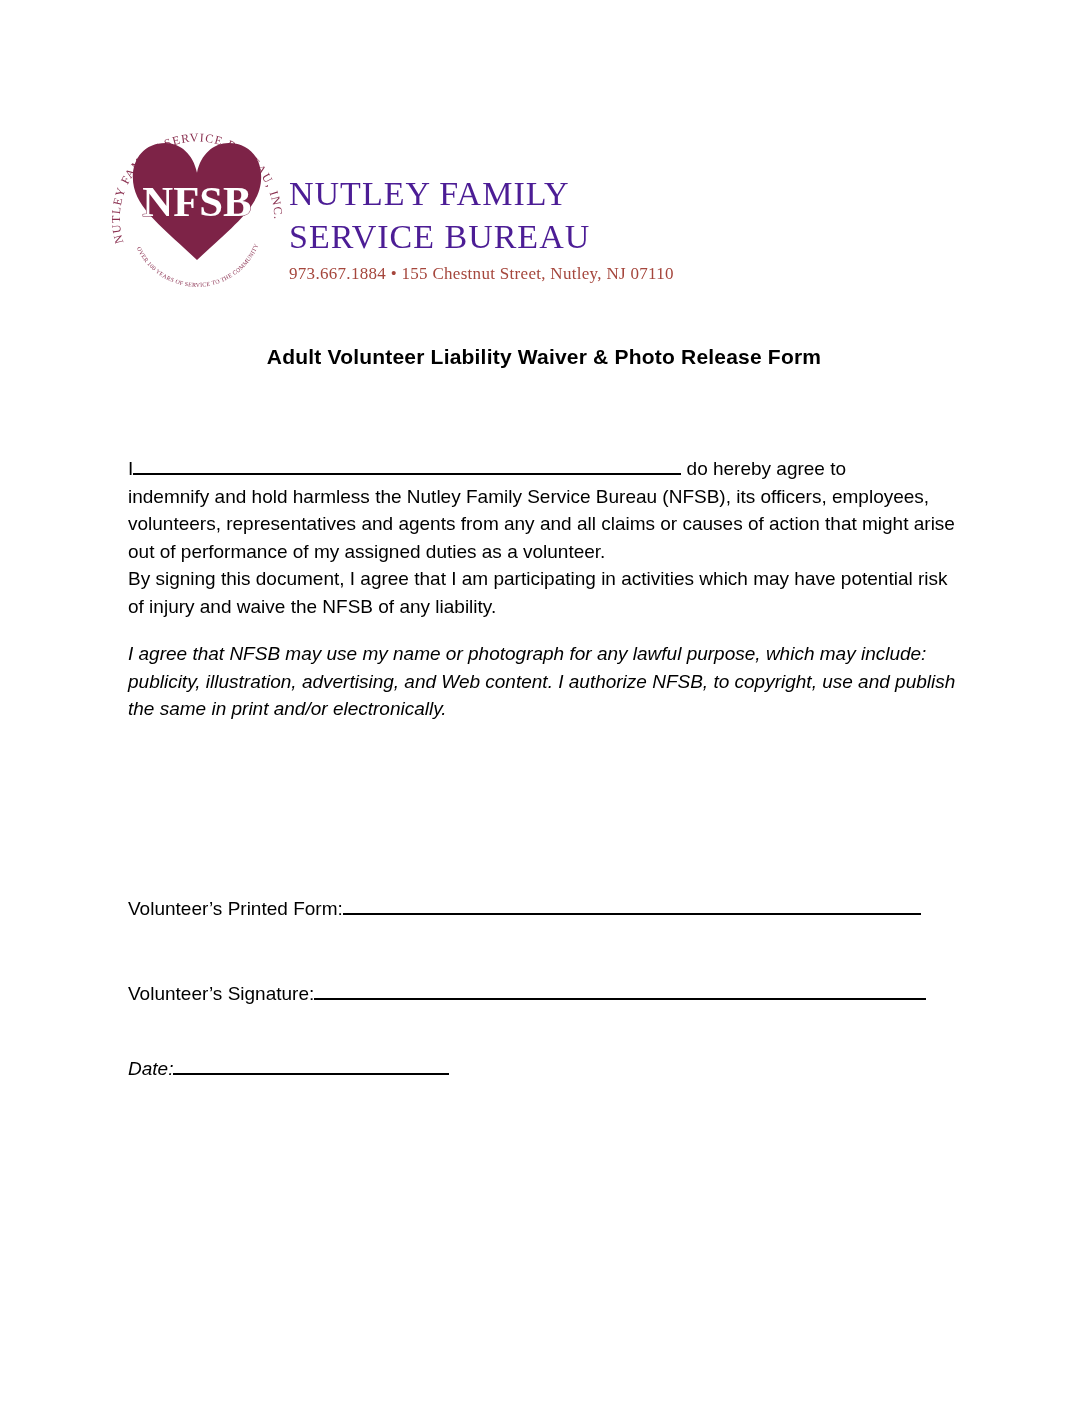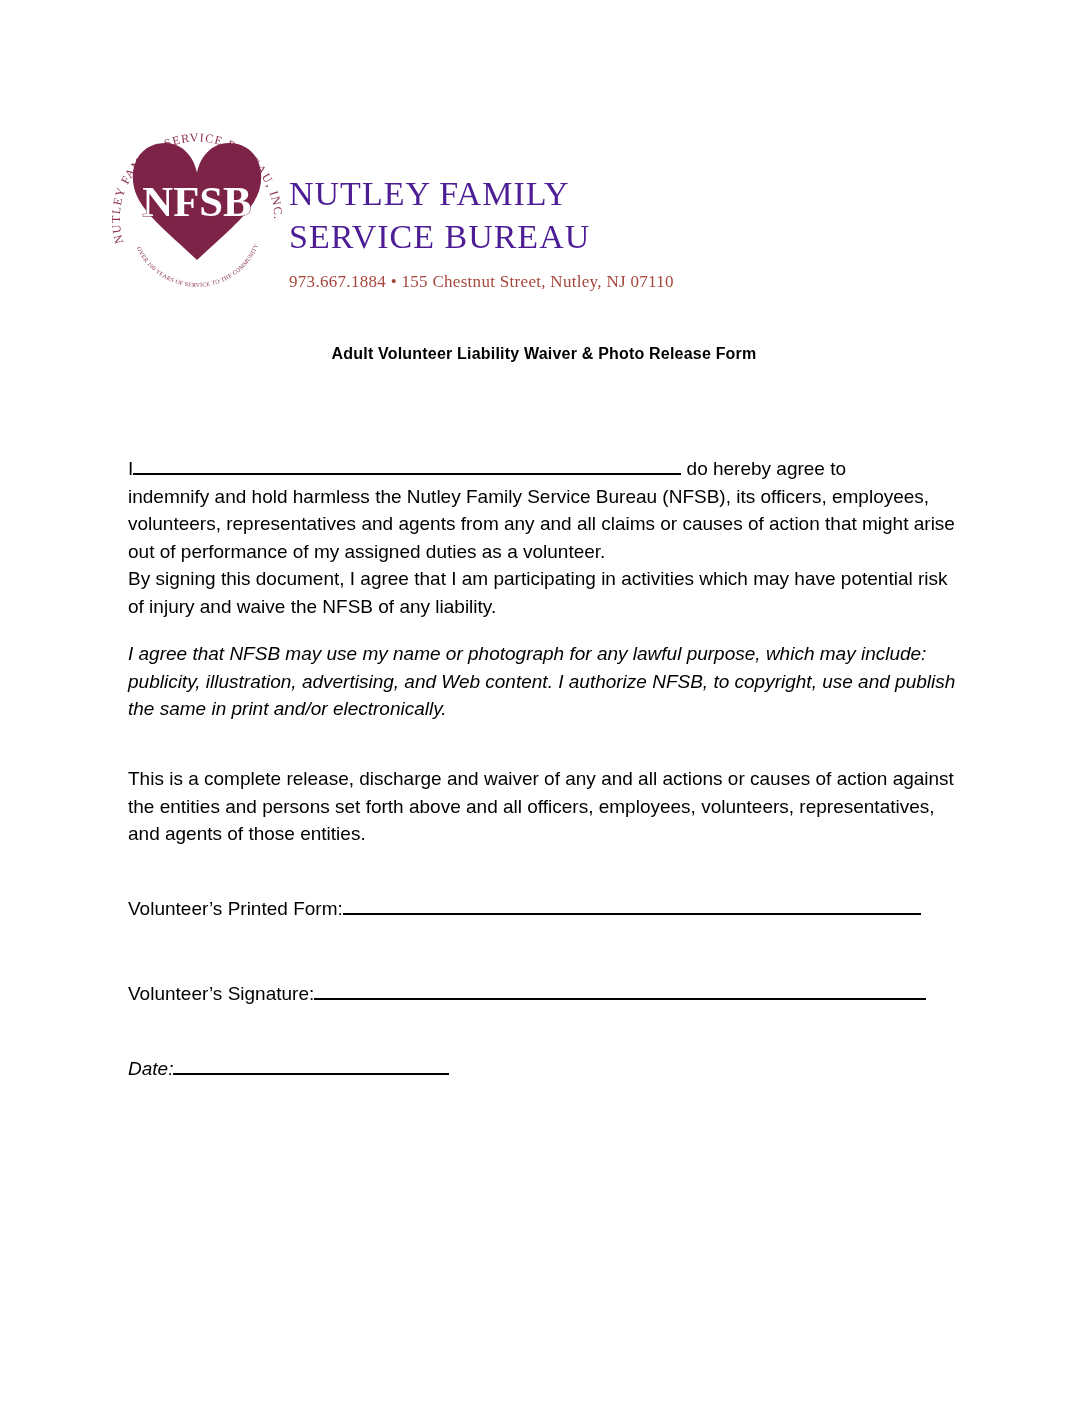--- a/index.html
+++ b/index.html
@@ -14,30 +14,30 @@
   }
   
   .logo-svg{position:absolute;left:104px;top:104px;width:186px;height:194px;}
   .brand{position:absolute;left:289px;top:172px;}
   .brand-name{
     font-family:"Liberation Serif", serif;
     font-size:34px;line-height:43px;letter-spacing:1px;
     color:#4c1d95;font-weight:400;
   }
   .brand-contact{
-    margin-top:14px;
+    margin-top:6px;
     font-family:"Liberation Serif", serif;
     font-size:17px;letter-spacing:0.3px;
     color:#a5463c;font-weight:500;
   }
   
   .doc-title{
     position:absolute;left:0;right:0;top:345px;
     text-align:center;
-    font-size:16px;font-weight:bold;
+    font-size:21px;font-weight:bold;
     letter-spacing:0.2px;
   }
   .body-block{
     position:absolute;left:128px;width:836px;
     font-size:19px;line-height:27.5px;
   }
   .para1{top:455px;}
   .para2{top:640px;font-style:italic;}
   .para3{top:765px;}
   .blank{
@@ -86,21 +86,20 @@
   <div class="doc-title">Adult Volunteer Liability Waiver &amp; Photo Release Form</div>
 
   <div class="body-block para1">
     <div><span>I</span><span class="blank blank-inline"></span><span> do hereby agree to</span></div>
     <div>indemnify and hold harmless the Nutley Family Service Bureau (NFSB), its officers, employees, volunteers, representatives and agents from any and all claims or causes of action that might arise out of performance of my assigned duties as a volunteer.</div>
     <div>By signing this document, I agree that I am participating in activities which may have potential risk of injury and waive the NFSB of any liability.</div>
   </div>
 
   <div class="body-block para2">I agree that NFSB may use my name or photograph for any lawful purpose, which may include: publicity, illustration, advertising, and Web content. I authorize NFSB, to copyright, use and publish the same in print and/or electronically.</div>
 
-  <div class="body-block para3">This is a complete release, discharge and waiver of any and all actions or causes of action against the entities and persons set forth above and all officers, employees, volunteers, representatives, and agents of those entities.</div>
 
   <div class="field-row row-printed"><span>Volunteer’s Printed Form:</span><span class="blank blank-printed"></span></div>
 
   <div class="field-row row-signature"><span>Volunteer’s Signature:</span><span class="blank blank-signature"></span></div>
 
   <div class="field-row row-date"><span>Date:</span><span class="blank blank-date"></span></div>
 
 </div>
 
 </body></html>

